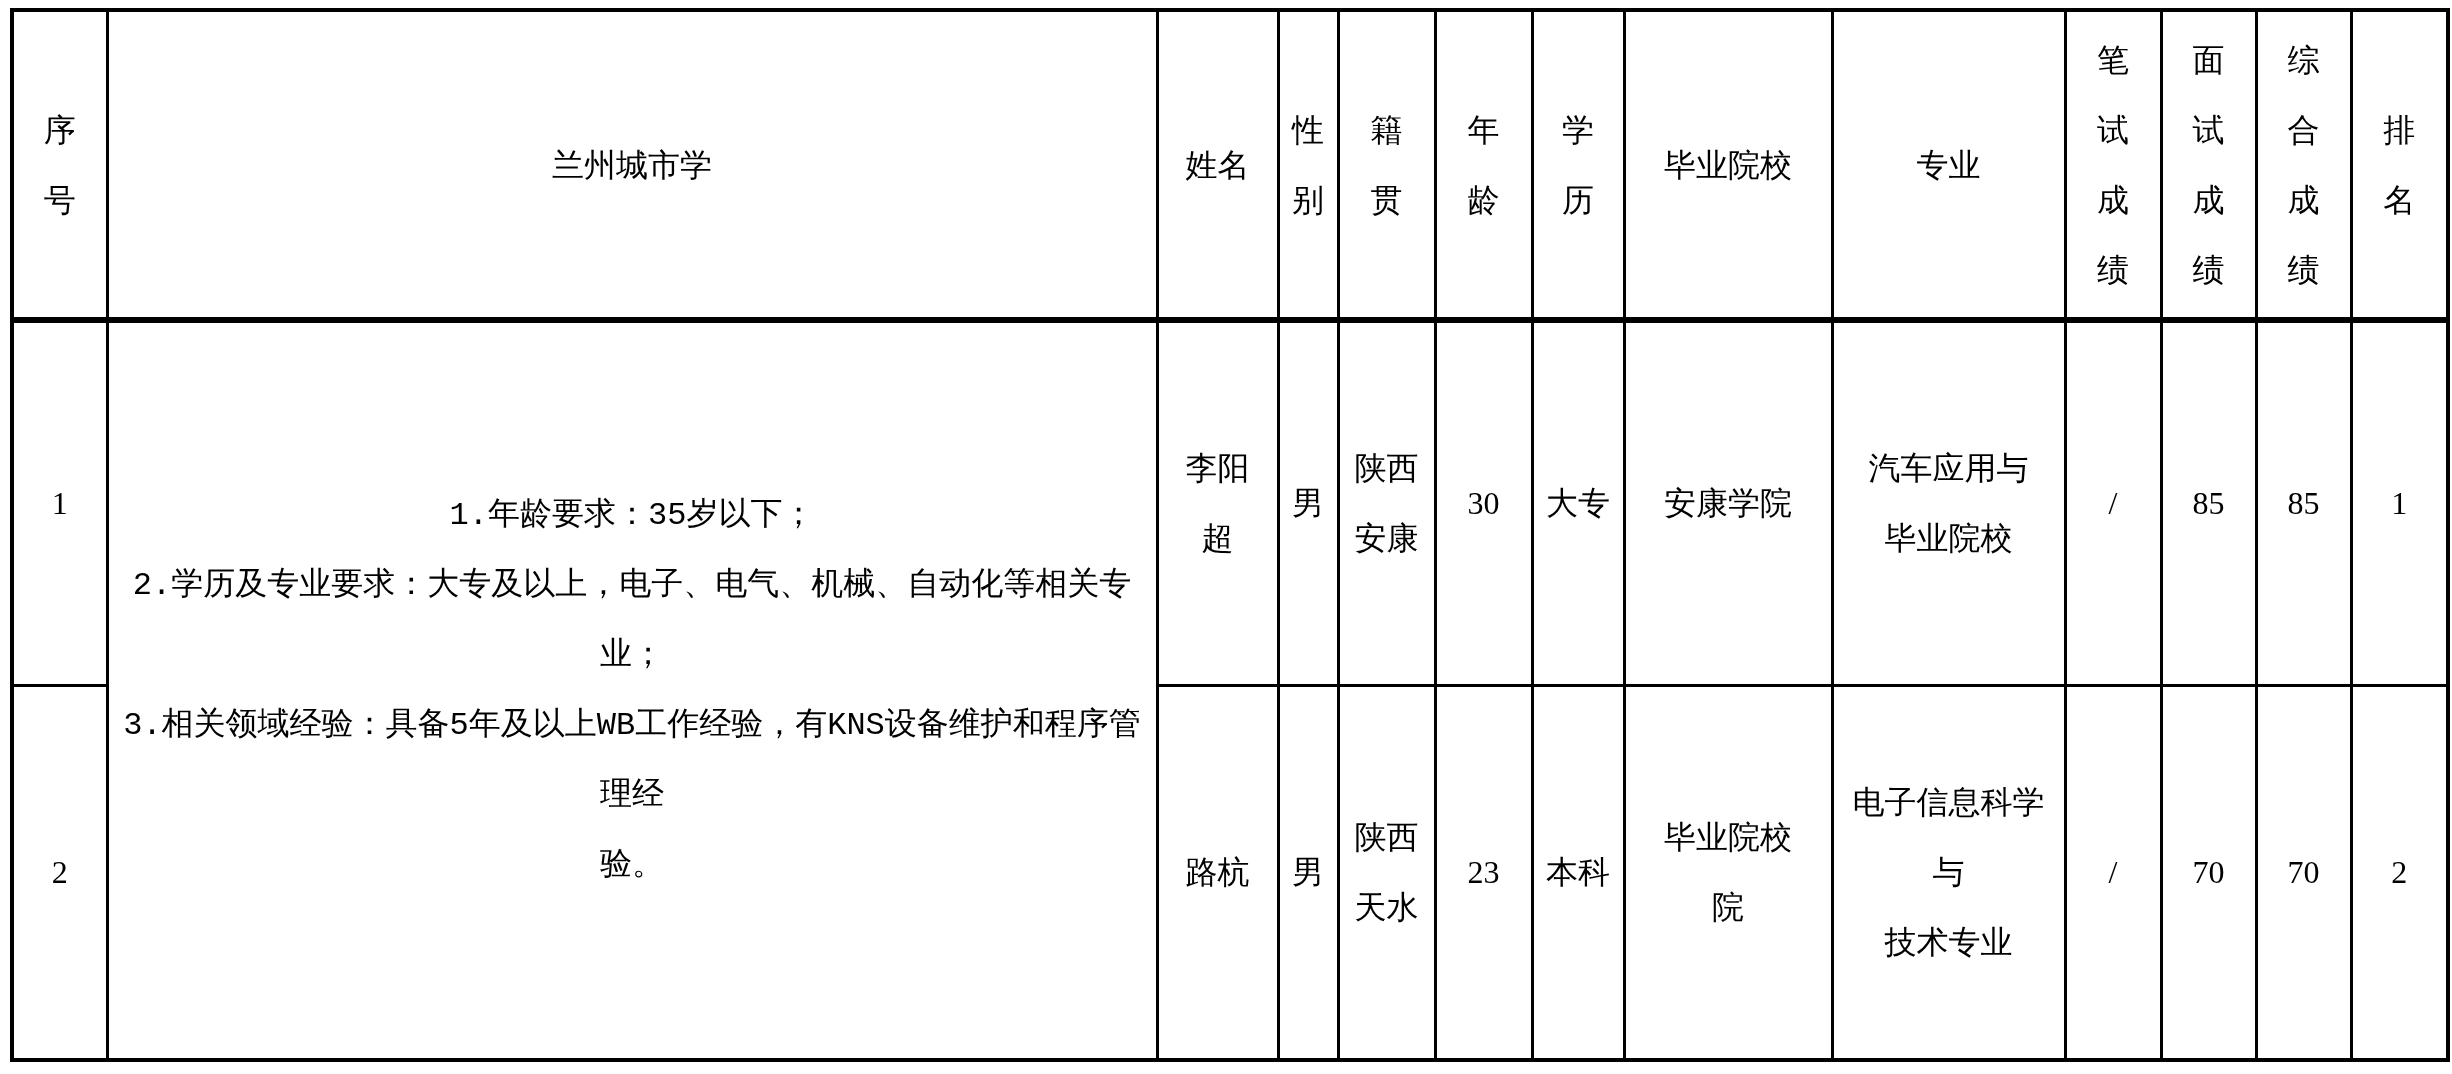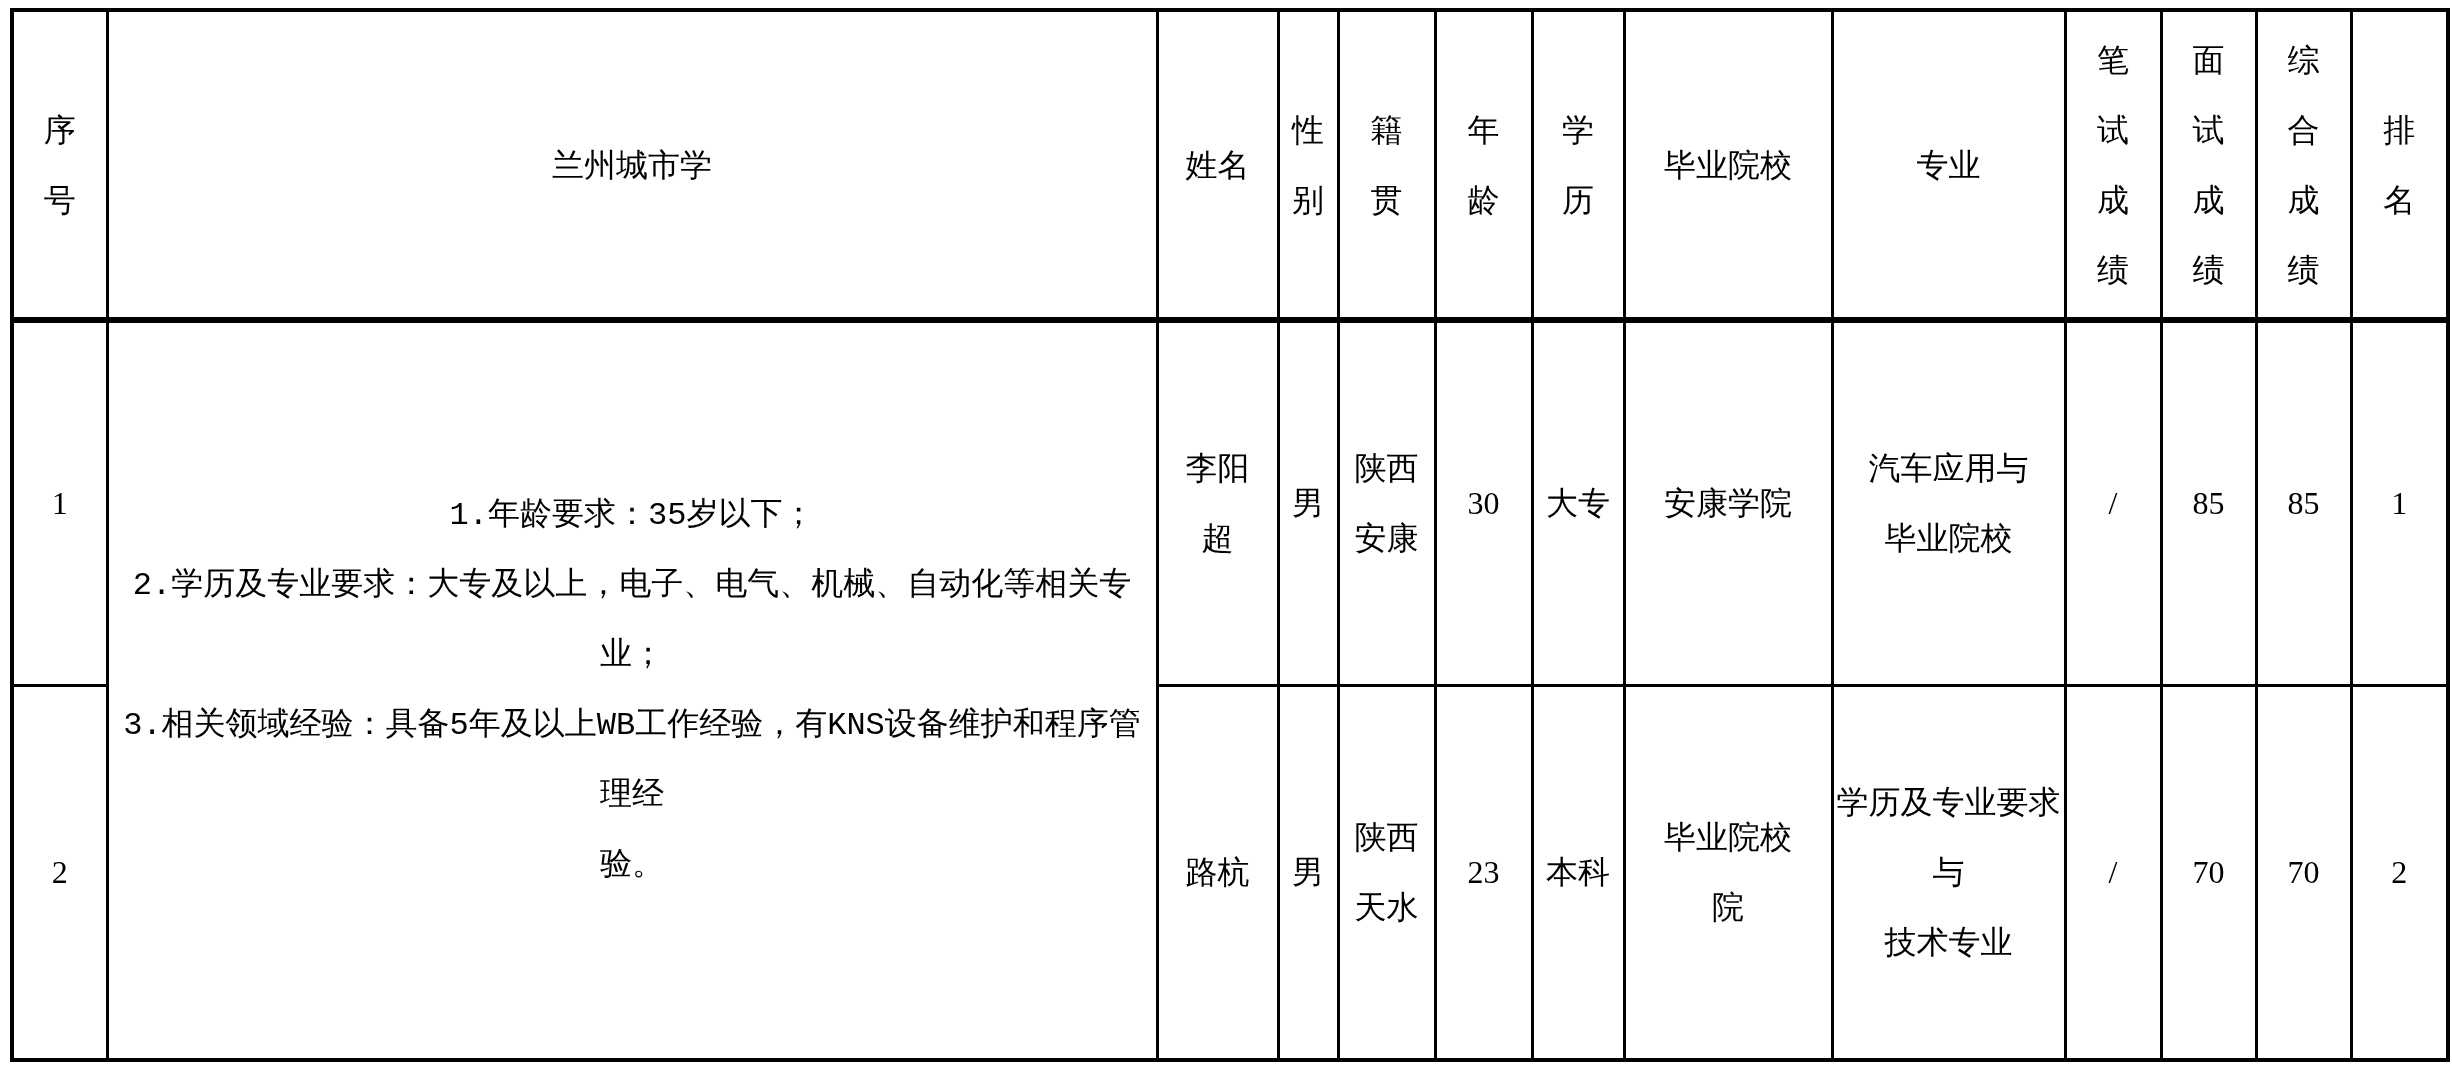--- a/index.html
+++ b/index.html
@@ -126,21 +126,21 @@
       <tr class="body-row-2">
         <td>2</td>
         <td>路杭</td>
         <td>男</td>
         <td>陕西
 天水</td>
         <td>23</td>
         <td>本科</td>
         <td>毕业院校
 院</td>
-        <td>学历及专业要求
+        <td>电子信息科学
 与
 技术专业</td>
         <td>/</td>
         <td>70</td>
         <td>70</td>
         <td>2</td>
       </tr>
     </tbody>
   </table>
 </div>

